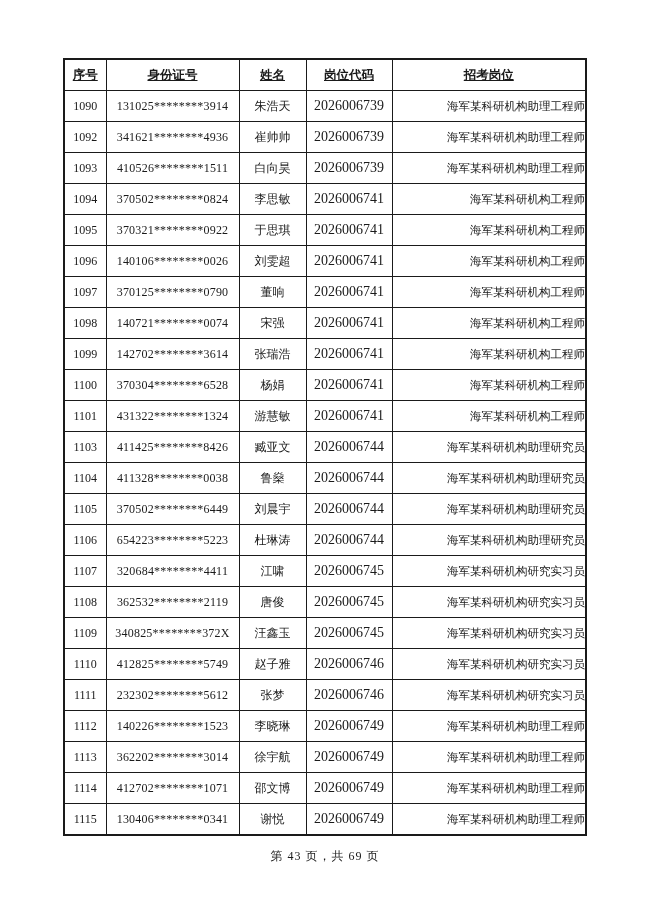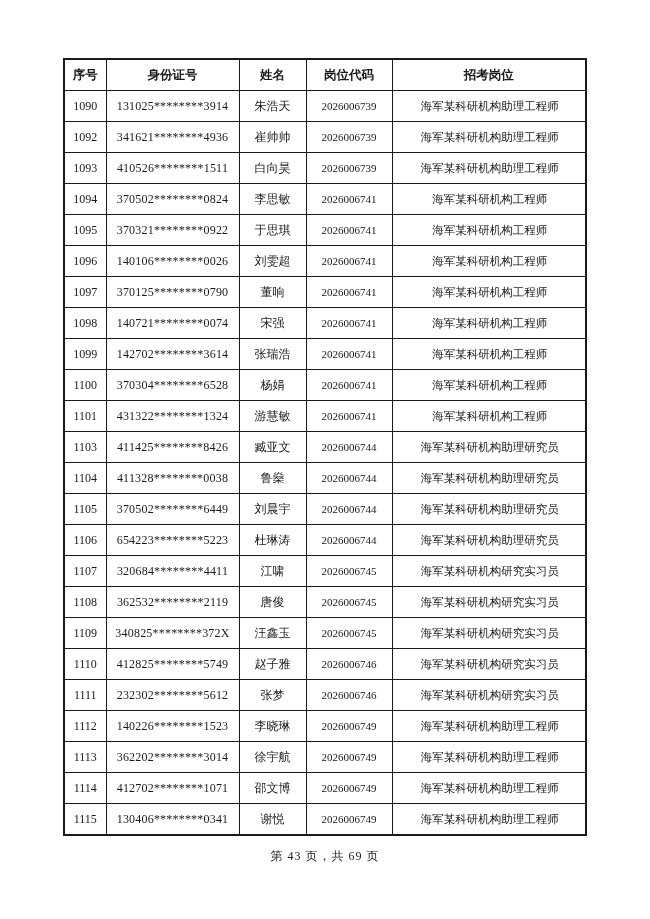--- a/index.html
+++ b/index.html
@@ -39,25 +39,26 @@
     text-align: center;
     vertical-align: middle;
     font-size: 12px;
     line-height: 30px;
     white-space: nowrap;
     overflow: hidden;
   }
   th {
     font-weight: bold;
     font-size: 12.5px;
+    text-decoration: underline;
   }
   td.cell-id { font-size: 12px; letter-spacing: 0.2px; }
-  td.cell-code { font-size: 11px; margin-top: 20px; }
+  td.cell-code { font-size: 14px; margin-top: 20px; }
   td.cell-title {
-    text-align: center;
+    text-align: right;
     padding-left: 2px;
     font-size: 11.5px;
     margin-left: 41px;
   }
   .page-footer {
     margin-top: 12px;
     text-align: center;
     font-size: 12px;
     letter-spacing: 1px;
     color: #1a1a1a;

